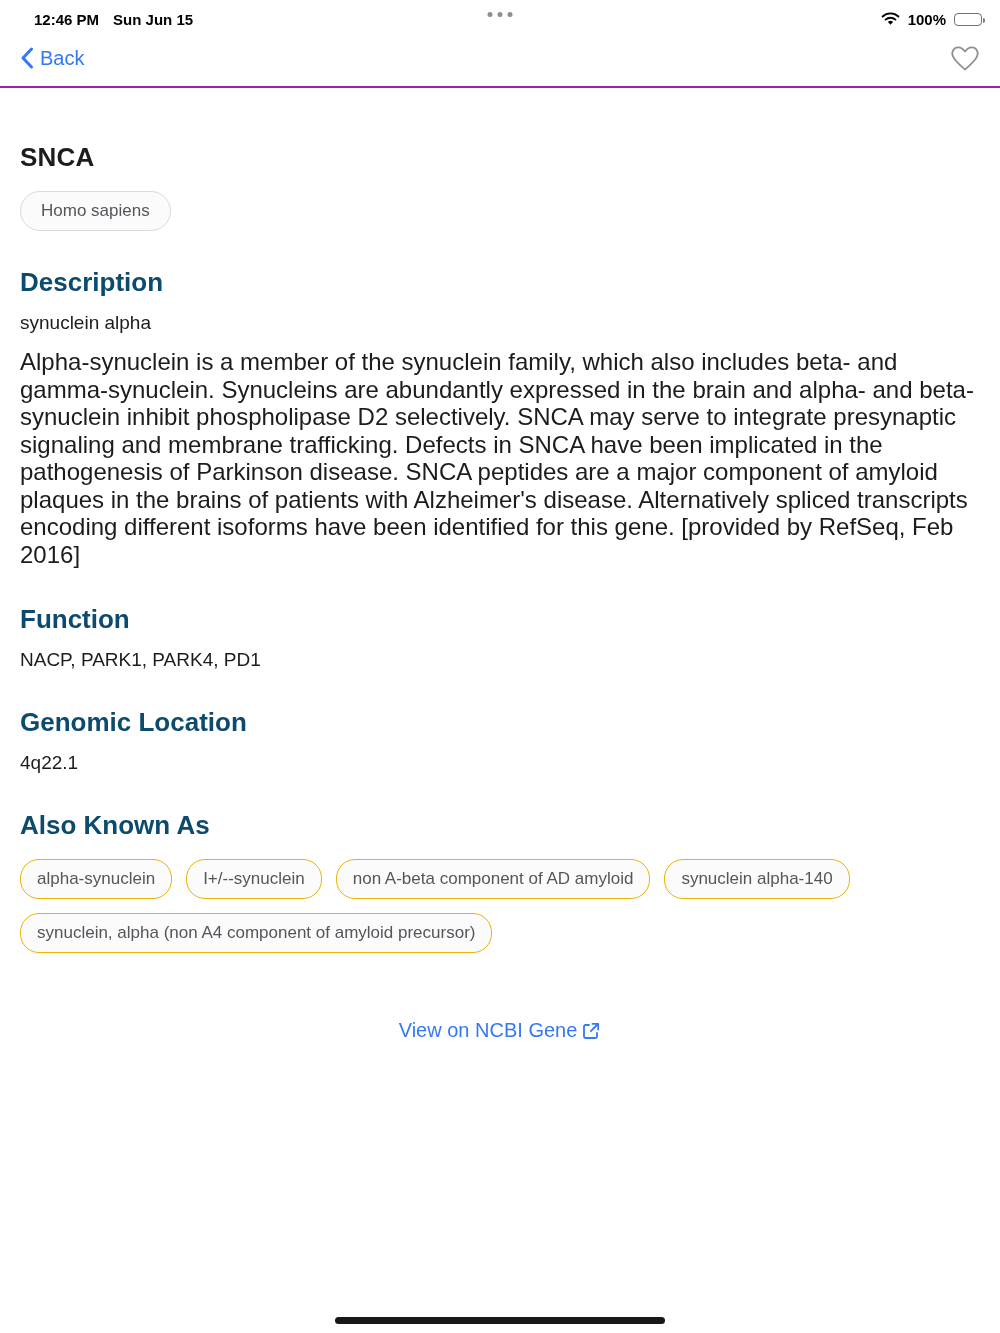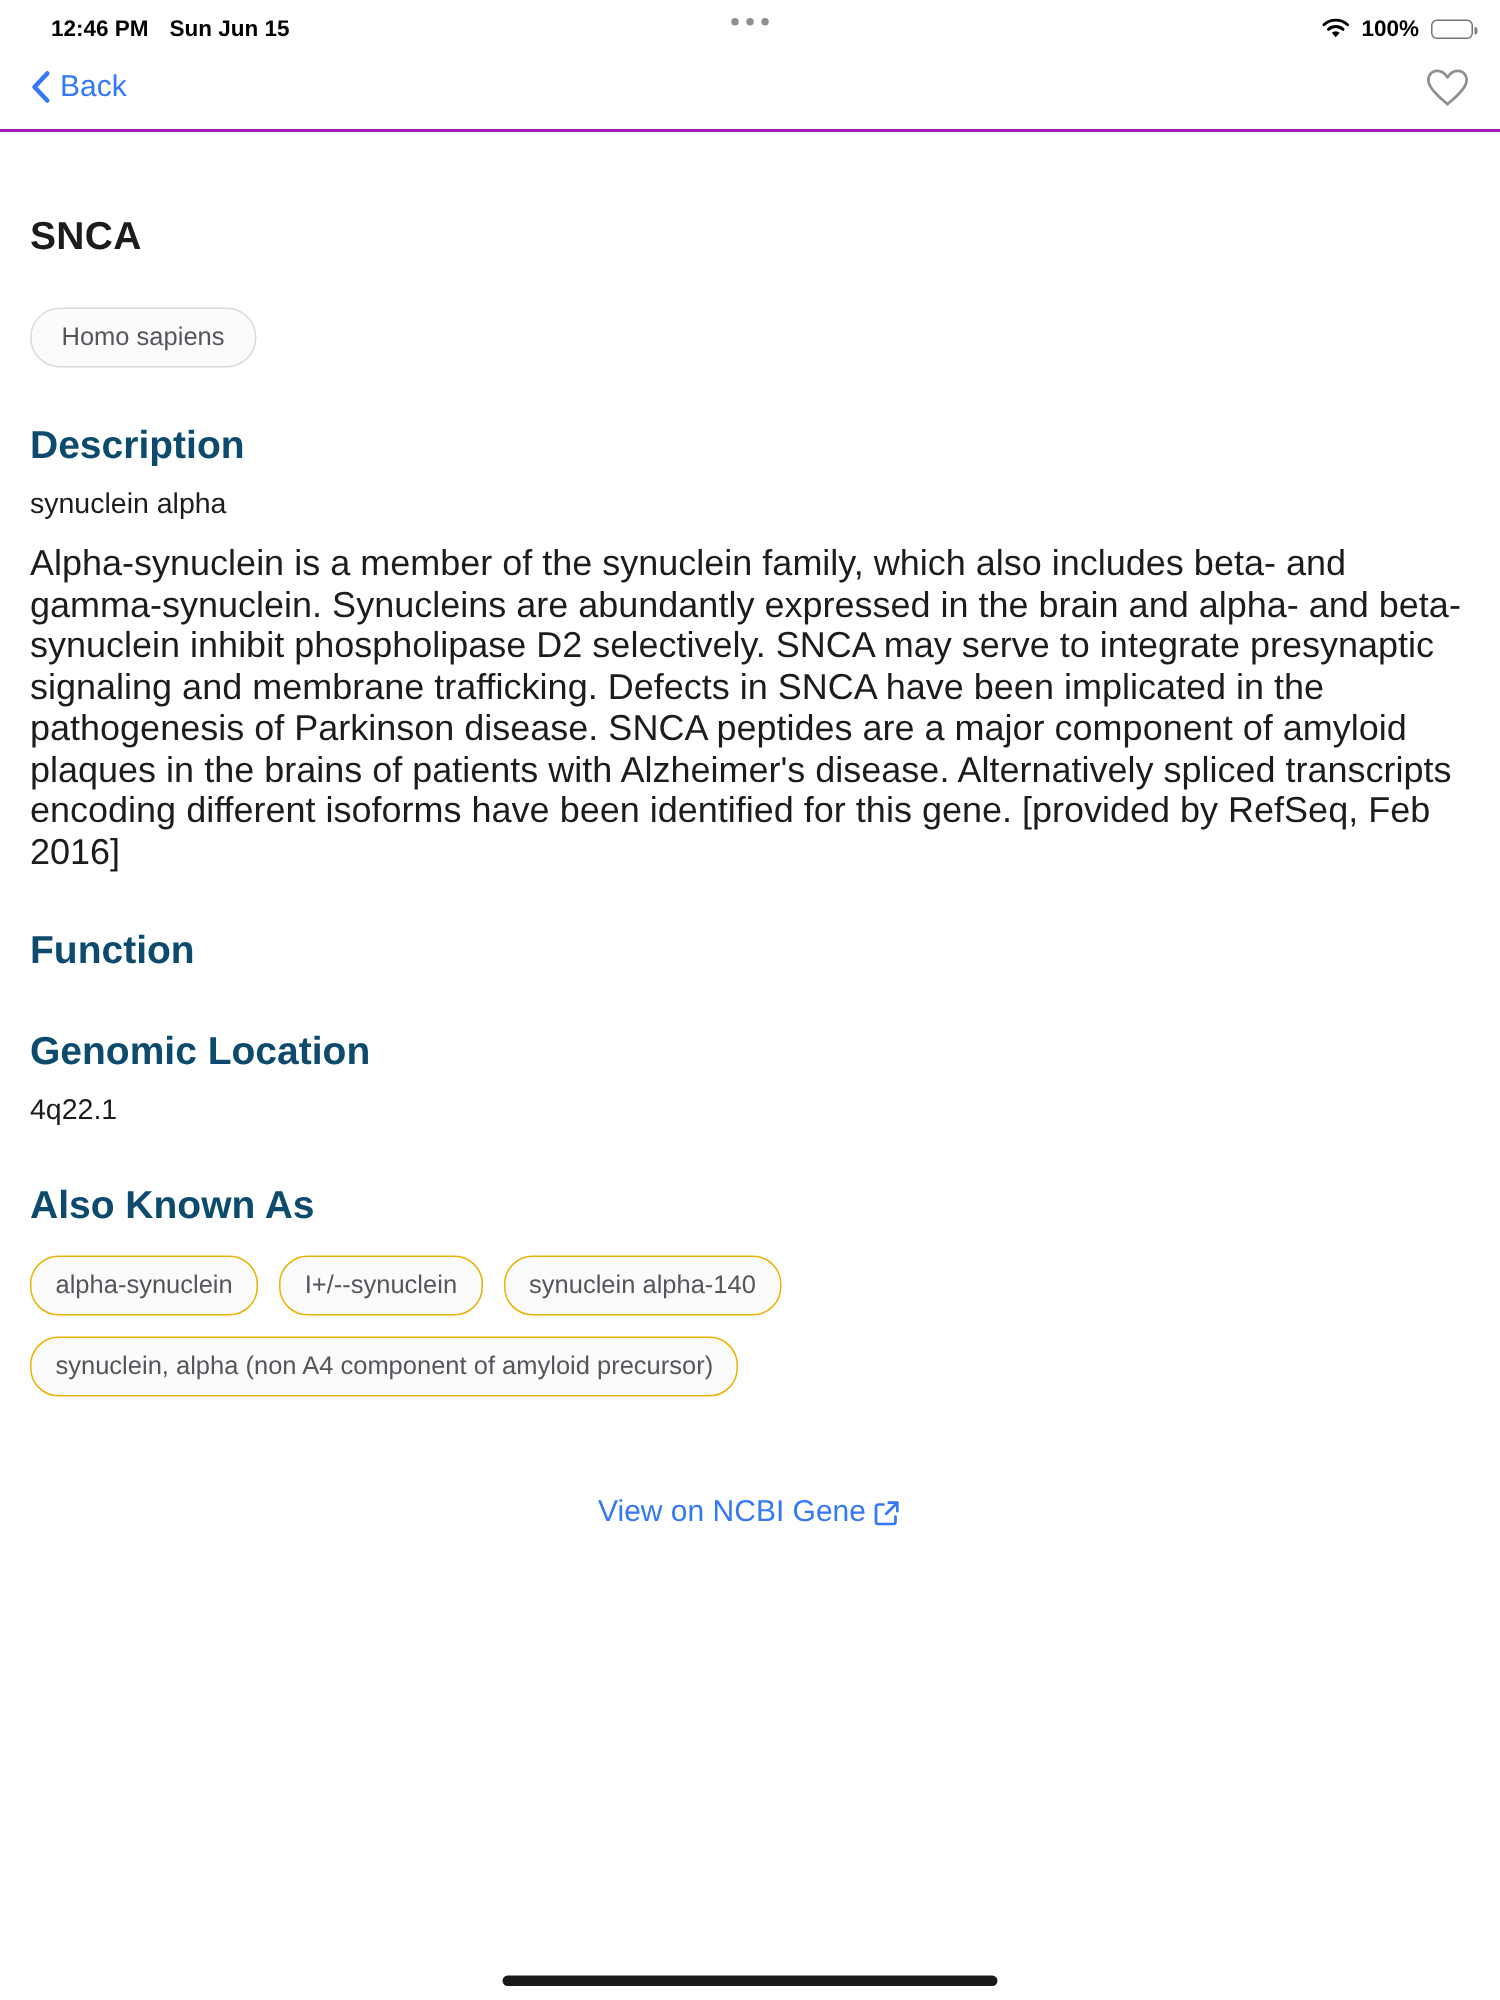--- a/index.html
+++ b/index.html
@@ -61,21 +61,21 @@
   .favorite-button { background: none; border: none; cursor: pointer; display: flex; align-items: center; }
 
   
   .content { padding: 54px 20px 0 20px; }
 
   .gene-title { font-size: 26px; font-weight: bold; letter-spacing: .2px; }
 
   .chip {
     display: inline-flex;
     align-items: center;
-    margin-top: 32px;
+    margin-top: 18px;
     padding: 9px 20px;
     border: 1px solid #dadade;
     border-radius: 20px;
     background: #fbfbfc;
     color: #55565c;
     font-size: 17px;
   }
 
   .section-heading { font-size: 26px; font-weight: bold; margin-top: 36px; color: #0c4a6e; }
   .section-value { font-size: 19px; margin-top: 14px; color: #1c1c1e; }
@@ -178,28 +178,30 @@
   <div>
     <span class="chip">Homo sapiens</span>
   </div>
 
   <h2 class="section-heading">Description</h2>
   <p class="section-value">synuclein alpha</p>
 
   <p class="summary-text">Alpha-synuclein is a member of the synuclein family, which also includes beta- and gamma-synuclein. Synucleins are abundantly expressed in the brain and alpha- and beta-synuclein inhibit phospholipase D2 selectively. SNCA may serve to integrate presynaptic signaling and membrane trafficking. Defects in SNCA have been implicated in the pathogenesis of Parkinson disease. SNCA peptides are a major component of amyloid plaques in the brains of patients with Alzheimer's disease. Alternatively spliced transcripts encoding different isoforms have been identified for this gene. [provided by RefSeq, Feb 2016]</p>
 
   <h2 class="section-heading">Function</h2>
+  <p class="section-value">NACP, PARK1, PARK4, PD1</p>
 
   <h2 class="section-heading">Genomic Location</h2>
   <p class="section-value">4q22.1</p>
 
   <h2 class="section-heading">Also Known As</h2>
   <div class="alias-wrap">
     <span class="alias-chip">alpha-synuclein</span>
     <span class="alias-chip">I+/--synuclein</span>
+    <span class="alias-chip">non A-beta component of AD amyloid</span>
     <span class="alias-chip">synuclein alpha-140</span>
     <span class="alias-chip">synuclein, alpha (non A4 component of amyloid precursor)</span>
   </div>
 
   <div class="external-link-row">
     <button class="external-link">
       <span>View on NCBI Gene</span>
       <span style="display:flex;align-items:center;">
         <svg width="20" height="20" viewBox="0 0 20 20" fill="none">
           <path d="M8 4 H4.5 A1.5 1.5 0 0 0 3 5.5 V15.5 A1.5 1.5 0 0 0 4.5 17 H14.5 A1.5 1.5 0 0 0 16 15.5 V12" stroke="#3478F6" stroke-width="1.8" fill="none" stroke-linecap="round"></path>

